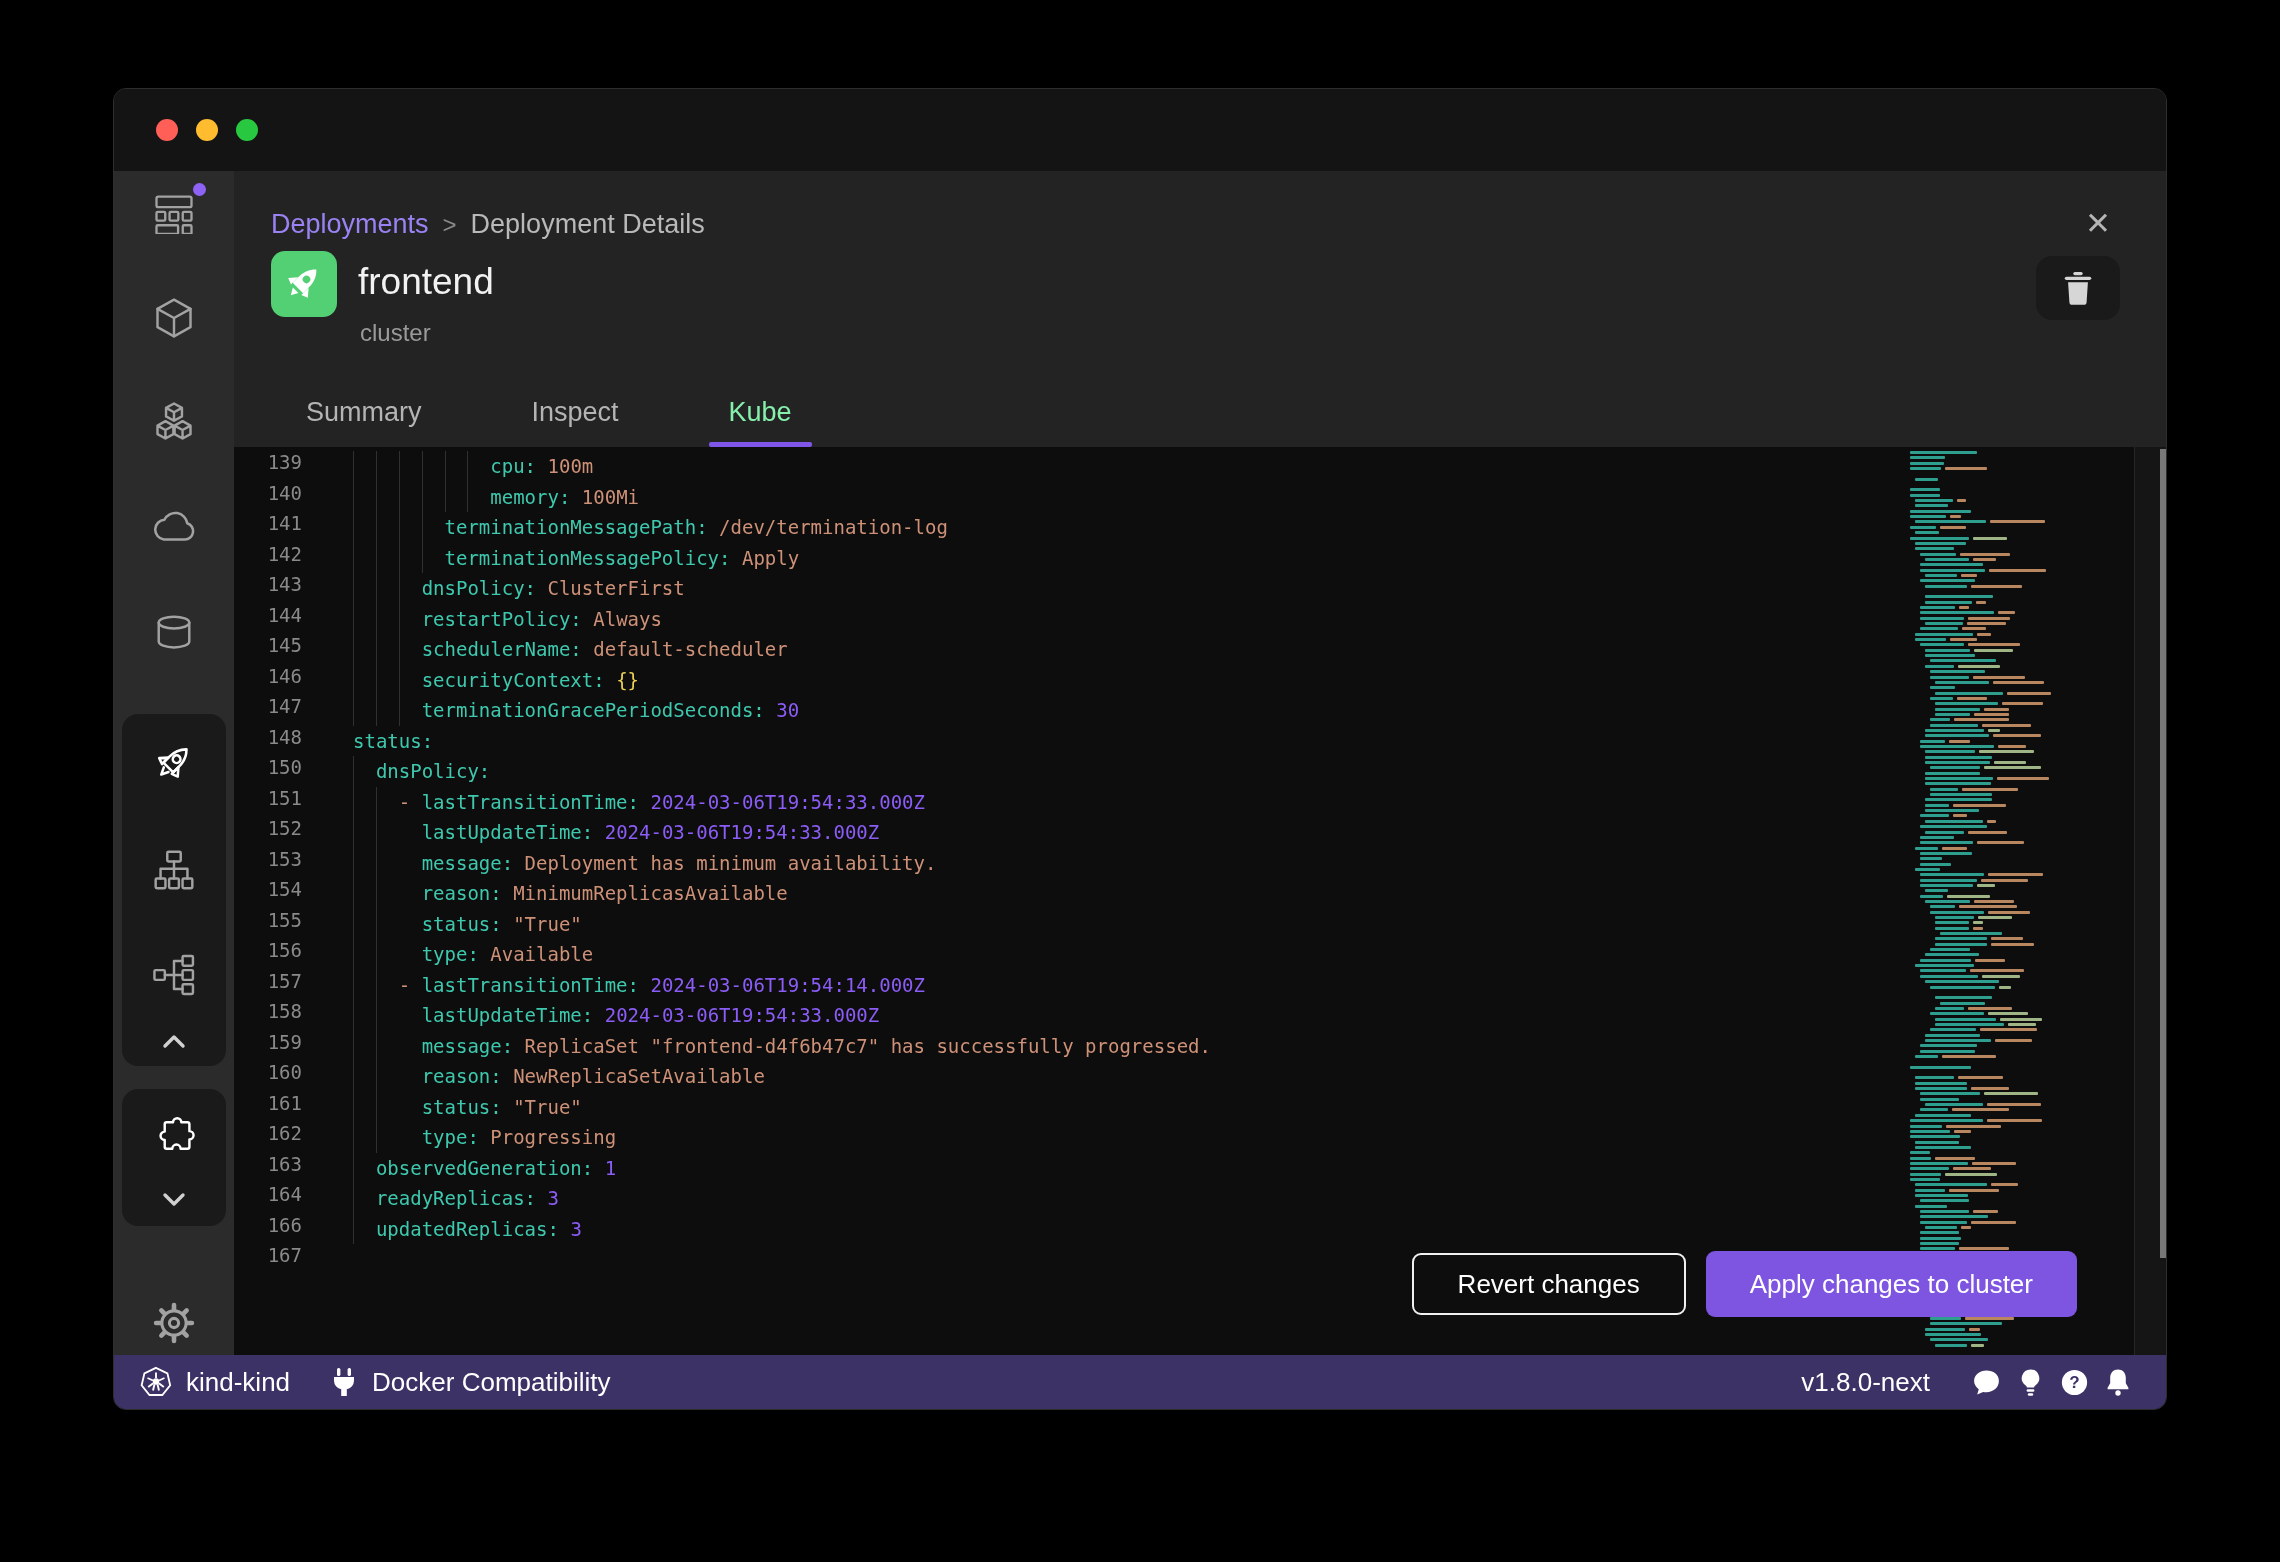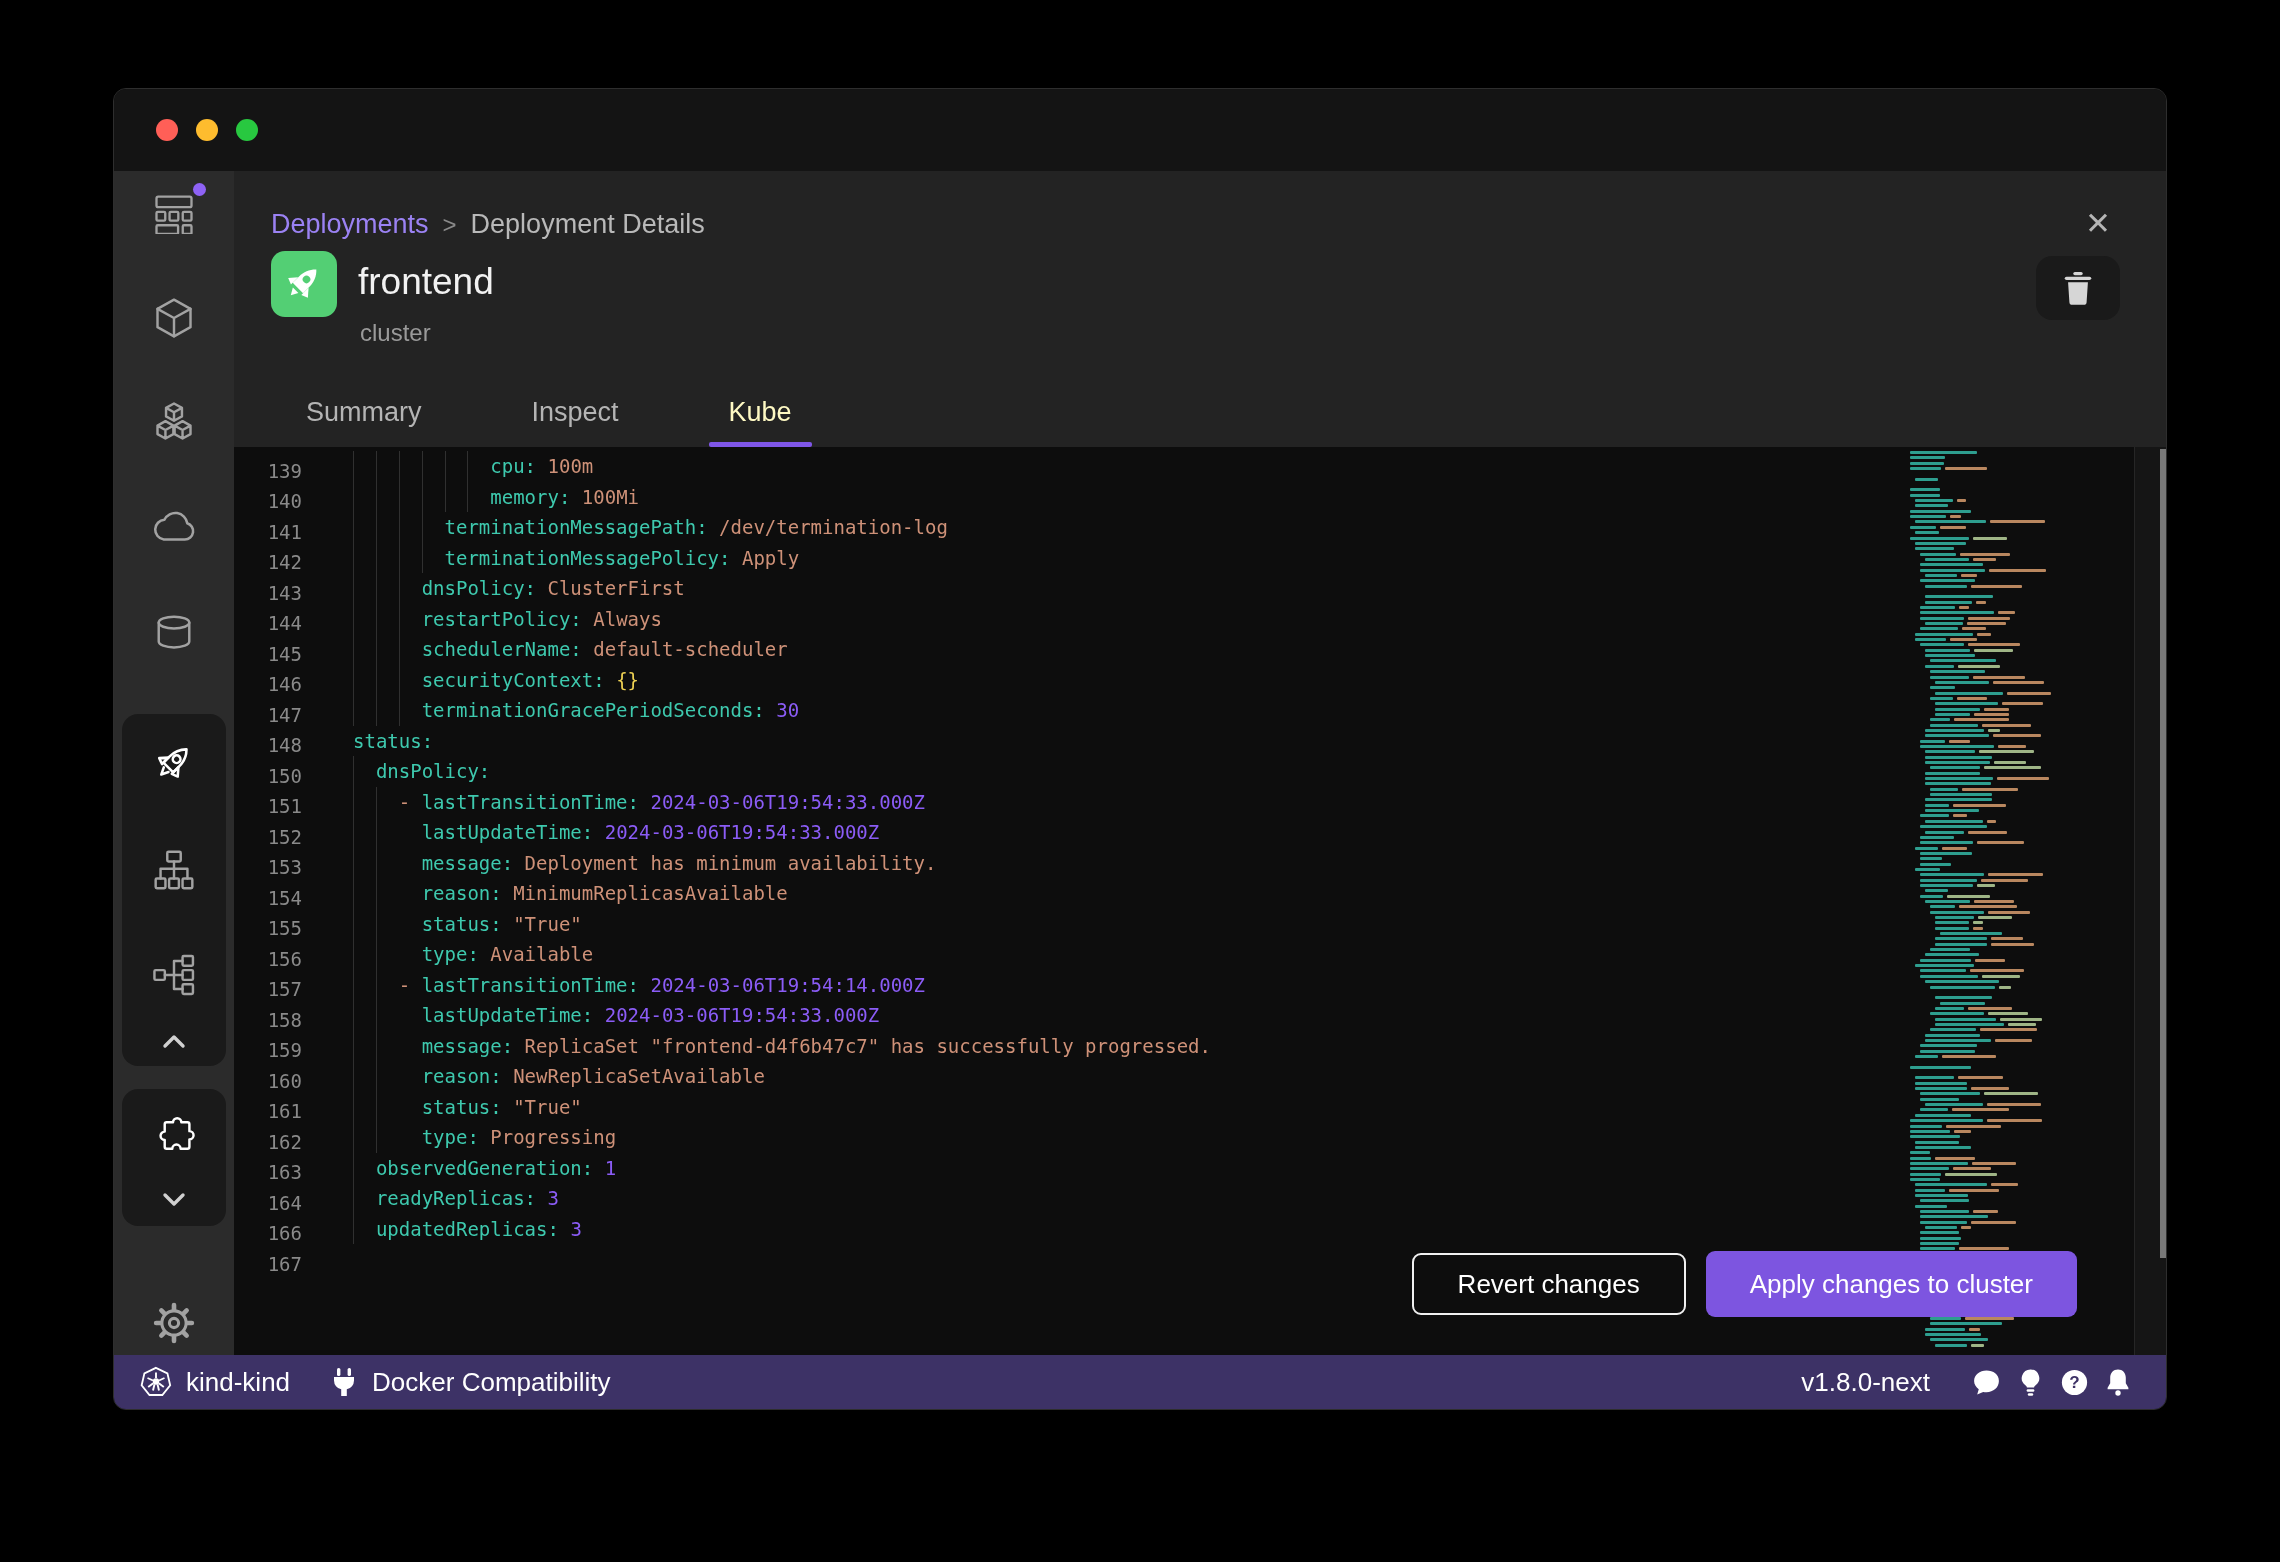--- a/index.html
+++ b/index.html
@@ -38,26 +38,26 @@
   #bc-parent { color:#9b82f3; cursor:pointer; }
   #bc-sep { color:#8a8a8a; font-size:24px; }
   #bc-current { color:#b9b9b9; }
   #close-btn { position:absolute; right:46px; top:30px; width:44px; height:44px; color:#b5b5b5; font-size:31px; display:flex; align-items:center; justify-content:center; cursor:pointer; }
   #app-tile { position:absolute; left:37px; top:80px; width:66px; height:66px; border-radius:14px; display:flex; align-items:center; justify-content:center; }
   #dep-title { position:absolute; left:124px; top:90px; font-size:37px; font-weight:500; color:#f2f2f2; }
   #dep-ns { position:absolute; left:126px; top:148px; font-size:24px; color:#9a9a9a; }
   #trash-btn { position:absolute; right:46px; top:85px; width:84px; height:64px; background:#1a1a1a; border-radius:16px; display:flex; align-items:center; justify-content:center; cursor:pointer; }
   #tabs { position:absolute; left:52px; bottom:0; display:flex; gap:70px; height:70px; align-items:stretch; }
   .tab { display:flex; align-items:center; padding:0 20px; font-size:27px; color:#b4b4b4; position:relative; cursor:pointer; }
-  .tab.active { color:#fef9c3; font-weight:500; }
+  .tab.active { color:#86efac; font-weight:500; }
   .tab.active::after { content:""; position:absolute; left:0; right:0; bottom:0; height:5px; background:#7f56e8; border-radius:2px; }
   
   #editor { flex:1; position:relative; background:#0d0d0d; overflow:hidden; }
   #code-pane { position:absolute; left:0; top:0; bottom:0; right:262px; padding-top:4px; font-family:"DejaVu Sans Mono", monospace; font-size:19px; }
-  .cl { display:flex; height:30.5px; align-items:flex-end; }
+  .cl { display:flex; height:30.5px; align-items:flex-start; }
   .ln { width:100px; text-align:right; padding-right:32px; color:#8a8a8a; flex:0 0 auto; font-size:19px; }
   .cd { flex:1; position:relative; height:100%; display:flex; align-items:center; white-space:pre; }
   .cd .txt { margin-left:19px; }
   .guide { position:absolute; top:0; bottom:0; width:1px; background:#303030; }
   .cl.hl .cd { border-top:1px solid #404040; border-bottom:1px solid #404040; }
   .cl.hl .ln { color:#cccccc; }
   .yk { color:#3ec9ae; } .ys { color:#ce9178; } .yn { color:#8b5cf6; } .yb { color:#eed153; } .yd { color:#ce9178; }
   
   #minimap { position:absolute; left:1672px; top:4px; bottom:6px; width:230px; overflow:hidden; cursor:pointer; }
   .mm-bar { position:absolute; height:3px; border-radius:1px; }

